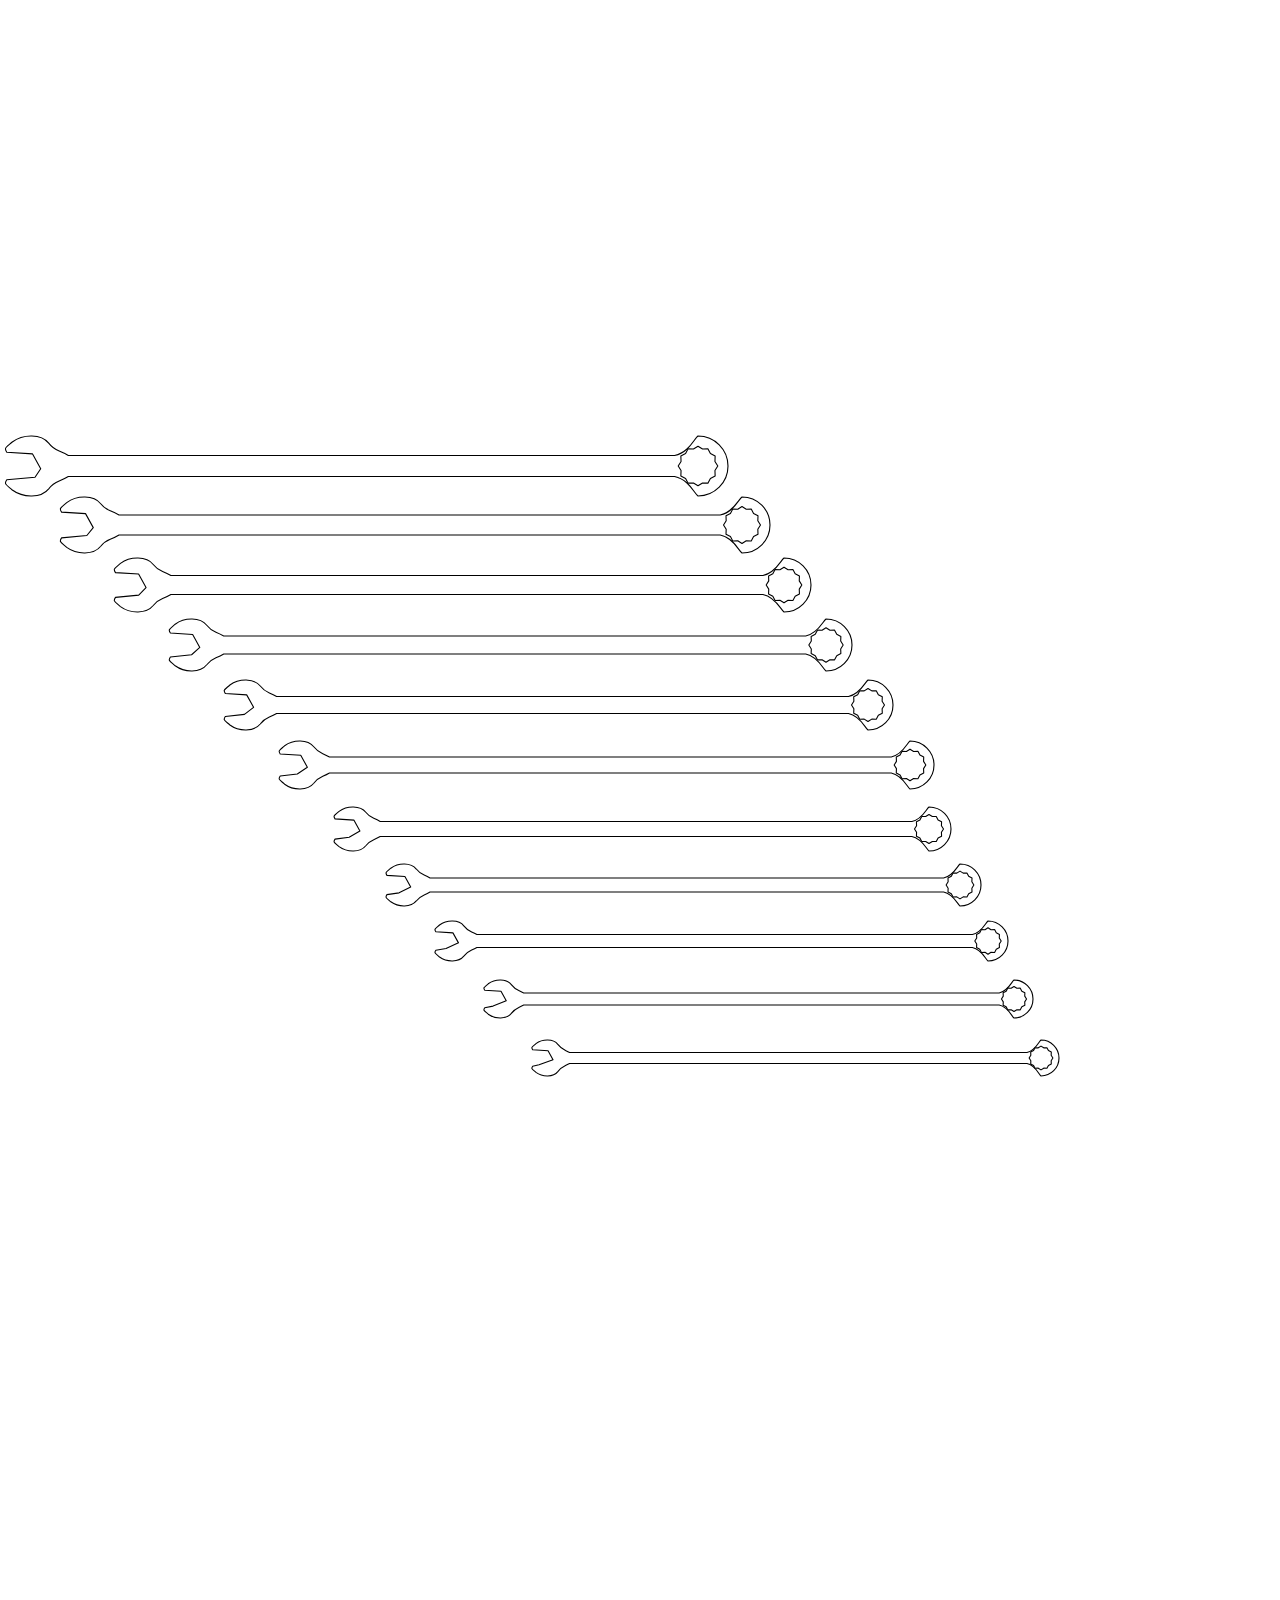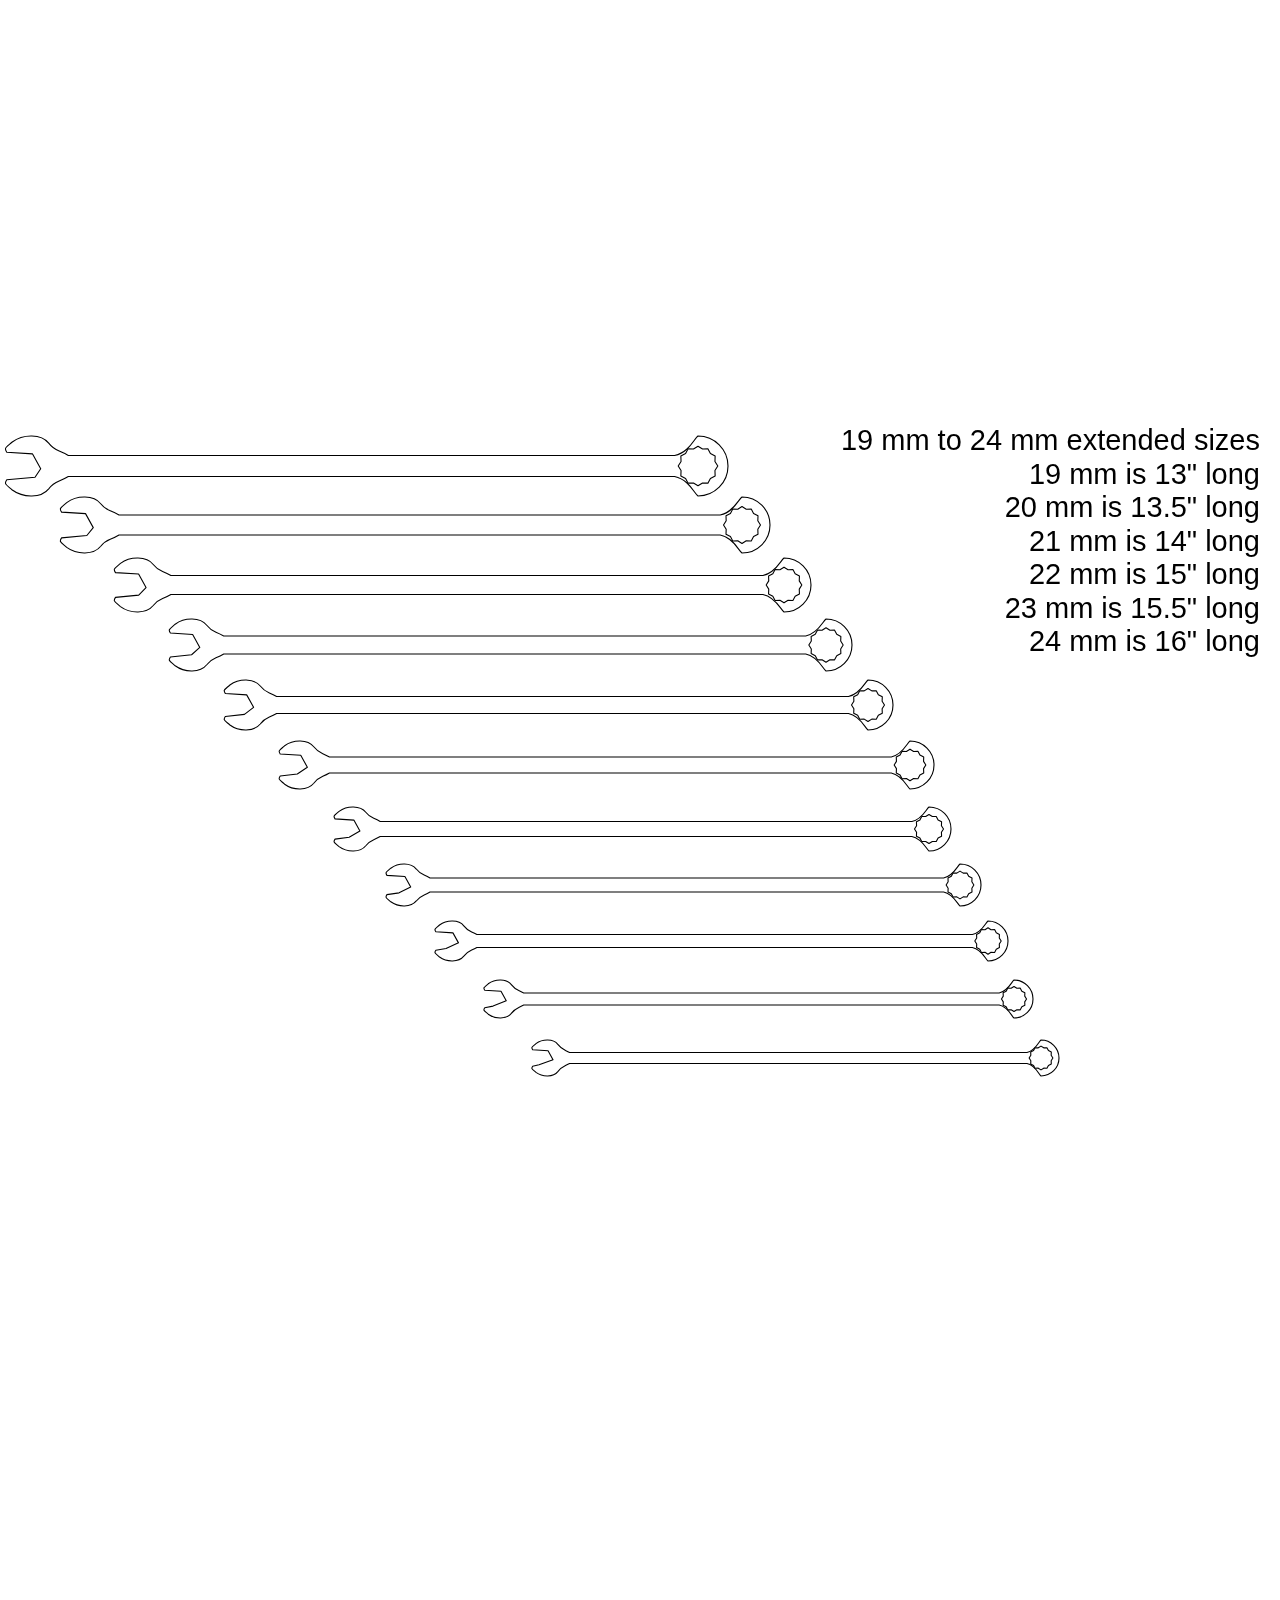--- a/index.html
+++ b/index.html
@@ -101,23 +101,14 @@
           <path class="wrench-shape" d="M 488.24,983.80 C 495.24,978.67 506.60,978.67 511.32,984.56 C 515.34,989.88 517.09,989.40 523.73,993.00 L 999.18,993.00 C 1008.30,991.10 1011.72,981.52 1014.00,980.00 A 19.00,19.00 0 1 1 1014.00,1018.00 C 1011.72,1016.48 1008.30,1006.90 999.18,1005.00 L 523.73,1005.00 C 517.09,1008.60 515.34,1008.12 511.32,1013.44 C 506.60,1019.33 495.24,1019.33 488.24,1014.20 C 483.87,1010.40 483.00,1010.45 484.75,1007.73 L 493.04,1006.11 L 506.25,1000.78 L 501.00,991.29 L 484.75,990.27 C 483.00,987.55 483.87,987.60 488.24,983.80 Z" fill="#ffffff" stroke="#000000"></path>
           <path class="ring-star" d="M1014.00,986.46 L1016.88,988.26 L1020.27,988.14 L1021.86,991.14 L1024.86,992.73 L1024.74,996.12 L1026.54,999.00 L1024.74,1001.88 L1024.86,1005.27 L1021.86,1006.86 L1020.27,1009.86 L1016.88,1009.74 L1014.00,1011.54 L1011.12,1009.74 L1007.73,1009.86 L1006.14,1006.86 L1003.14,1005.27 L1003.26,1001.88 L1001.46,999.00 L1003.26,996.12 L1003.14,992.73 L1006.14,991.14 L1007.73,988.14 L1011.12,988.26 Z" fill="#ffffff" stroke="#000000"></path>
         </g>
         <g>
           <path class="wrench-shape" d="M 535.97,1043.60 C 542.59,1038.74 553.36,1038.74 557.83,1044.32 C 561.64,1049.36 563.29,1049.20 569.58,1052.50 L 1026.96,1052.50 C 1035.60,1050.70 1038.84,1041.44 1041.00,1040.00 A 18.00,18.00 0 1 1 1041.00,1076.00 C 1038.84,1074.56 1035.60,1065.30 1026.96,1063.50 L 569.58,1063.50 C 563.29,1066.80 561.64,1066.64 557.83,1071.68 C 553.36,1077.26 542.59,1077.26 535.97,1072.40 C 531.83,1068.80 531.00,1068.85 532.66,1066.27 L 539.04,1064.74 L 553.02,1059.68 L 548.06,1050.70 L 532.66,1049.73 C 531.00,1047.15 531.83,1047.20 535.97,1043.60 Z" fill="#ffffff" stroke="#000000"></path>
           <path class="ring-star" d="M1041.00,1046.12 L1043.73,1047.83 L1046.94,1047.71 L1048.45,1050.55 L1051.29,1052.06 L1051.17,1055.27 L1052.88,1058.00 L1051.17,1060.73 L1051.29,1063.94 L1048.45,1065.45 L1046.94,1068.29 L1043.73,1068.17 L1041.00,1069.88 L1038.27,1068.17 L1035.06,1068.29 L1033.55,1065.45 L1030.71,1063.94 L1030.83,1060.73 L1029.12,1058.00 L1030.83,1055.27 L1030.71,1052.06 L1033.55,1050.55 L1035.06,1047.71 L1038.27,1047.83 Z" fill="#ffffff" stroke="#000000"></path>
         </g>
       </g>
   </svg>
 
-  <div id="caption-block" style="color: rgb(0, 0, 0);">
-      <span class="caption-line">19 mm to 24 mm extended sizes</span>
-      <span class="caption-line">19 mm is 13" long</span>
-      <span class="caption-line">20 mm is 13.5" long</span>
-      <span class="caption-line">21 mm is 14" long</span>
-      <span class="caption-line">22 mm is 15" long</span>
-      <span class="caption-line">23 mm is 15.5" long</span>
-      <span class="caption-line">24 mm is 16" long</span>
-    </div>
 
 </div>
 
 </body></html>

